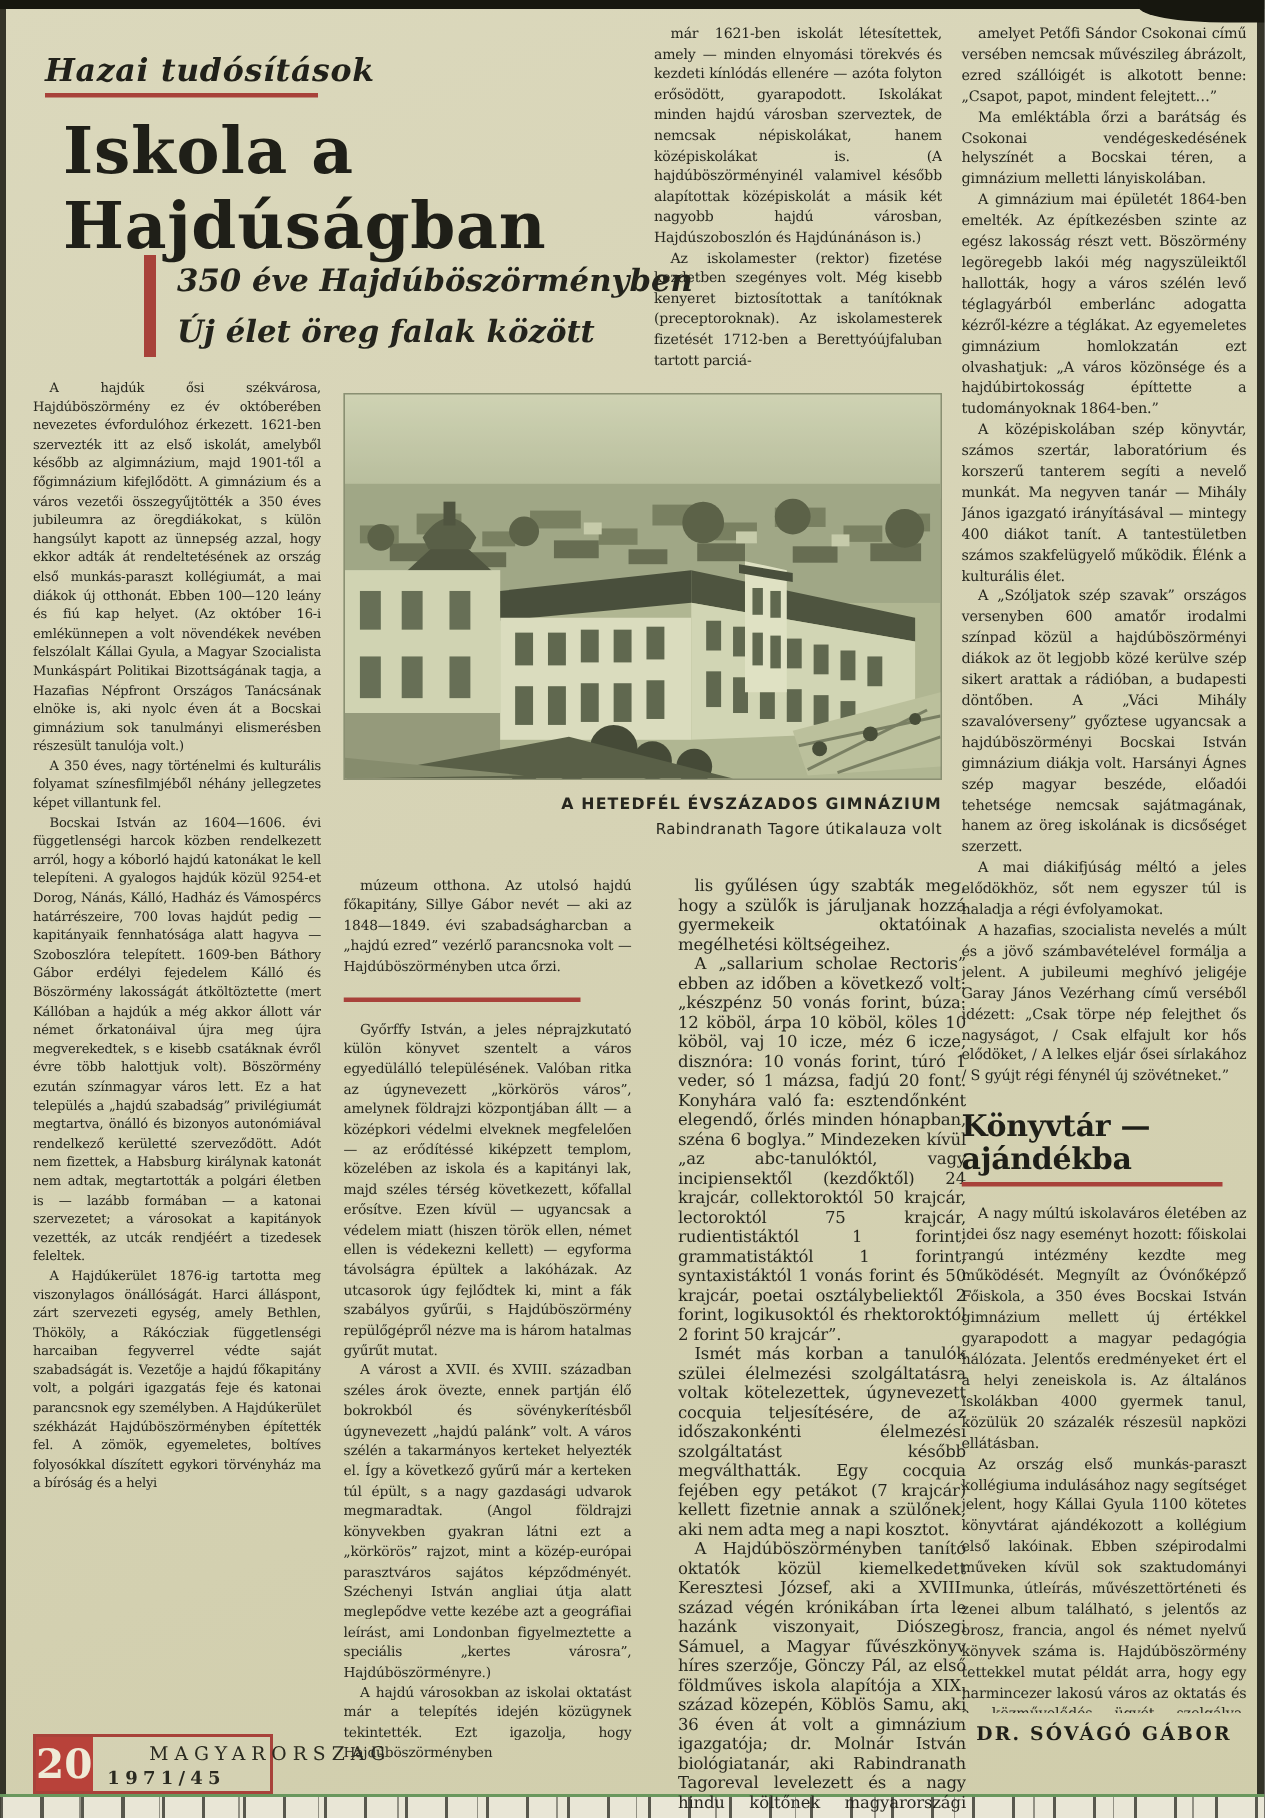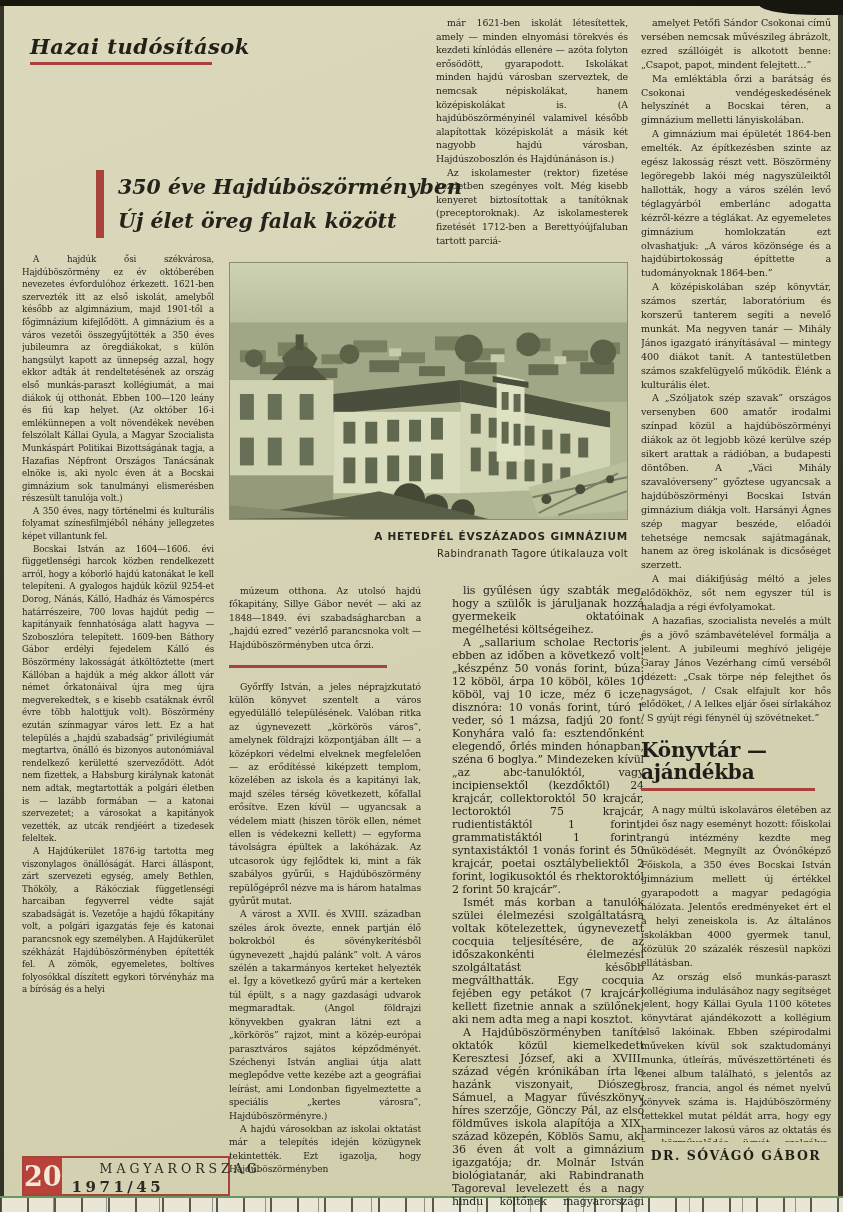--- a/index.html
+++ b/index.html
@@ -62,48 +62,49 @@
   }
   .photo svg{display:block;width:100%;height:100%;}
   .caption{
     position:absolute;left:229px;top:530px;width:399px;text-align:right;
     font-family:"DejaVu Sans","Liberation Sans",sans-serif;color:#27271f;
   }
   .caption .c1{font-size:10.5px;font-weight:bold;letter-spacing:.8px;}
   .caption .c2{font-size:10px;margin-top:6px;letter-spacing:.3px;}
   
   .footer-box{
-    position:absolute;left:22px;top:1156px;width:208px;height:40px;
+    position:absolute;left:22px;top:1156px;width:160px;height:40px;
     border:2.5px solid #a8423a;box-sizing:border-box;display:flex;align-items:stretch;
     background:rgba(255,255,255,0.06);
   }
   .pagenum{
     width:45px;background:#b8423a;color:#efead6;font-weight:bold;font-size:27px;
     display:flex;align-items:center;justify-content:center;
   }
   .mag{padding:3px 0 0 10px;color:#2a2a20;}
   .mag .name{font-weight:normal;font-size:12.5px;letter-spacing:4px;margin-left:28px;}
-  .mag .issue{font-weight:bold;font-size:15px;letter-spacing:3.5px;margin-top:2px;}
+  .mag .issue{font-weight:bold;font-size:12px;letter-spacing:3.5px;margin-top:2px;}
   .byline{
     position:absolute;left:641px;top:1148px;width:190px;text-align:center;
     font-weight:bold;font-size:12.5px;letter-spacing:1.5px;color:#1f1f18;
   }
 </style>
 </head>
 <body>
 
 <div id="page">
 
   <div class="edge edge-top"></div>
   <div class="edge edge-left"></div>
   <div class="edge edge-right"></div>
   <div class="corner-blob"></div>
   <div class="film-strip"></div>
 
   <div class="kicker">Hazai tudósítások</div>
+  <h1 class="headline" style="margin:0;">Iskola a Hajdúságban</h1>
   <div class="standfirst">
     <div class="bar"></div>
     <div class="lines">
       <div>350 éve Hajdúböszörményben</div>
       <div>Új élet öreg falak között</div>
     </div>
   </div>
 
   <div class="col" id="col1">
     <p>A hajdúk ősi székvárosa, Hajdúböszörmény ez év októberében nevezetes évfordulóhoz érkezett. 1621-ben szervezték itt az első iskolát, amelyből később az algimnázium, majd 1901-től a főgimnázium kifejlődött. A gimnázium és a város vezetői összegyűjtötték a 350 éves jubileumra az öregdiákokat, s külön hangsúlyt kapott az ünnepség azzal, hogy ekkor adták át rendeltetésének az ország első munkás-paraszt kollégiumát, a mai diákok új otthonát. Ebben 100—120 leány és fiú kap helyet. (Az október 16-i emlékünnepen a volt növendékek nevében felszólalt Kállai Gyula, a Magyar Szocialista Munkáspárt Politikai Bizottságának tagja, a Hazafias Népfront Országos Tanácsának elnöke is, aki nyolc éven át a Bocskai gimnázium sok tanulmányi elismerésben részesült tanulója volt.)</p>

